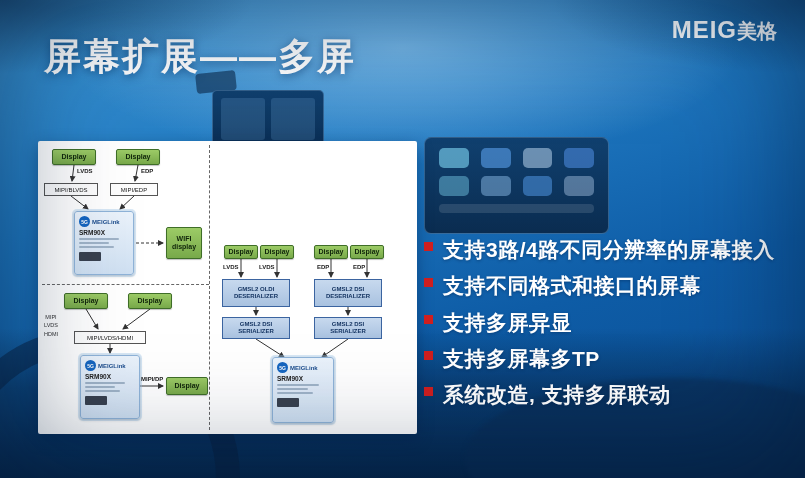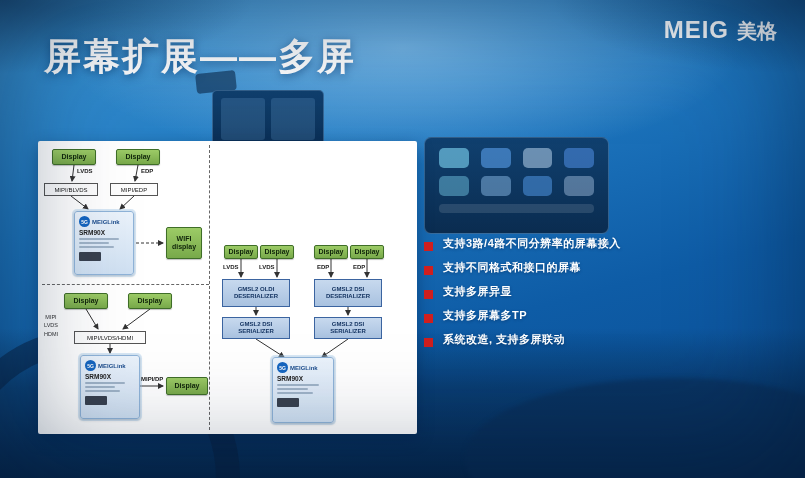--- a/index.html
+++ b/index.html
@@ -32,21 +32,21 @@
   .icon-grid { display:grid; grid-template-columns:repeat(4,1fr); gap:8px 12px; }
   .icon-grid .icon { height:20px; border-radius:5px; }
   .i1{background:rgba(120,205,235,.65);} .i2{background:rgba(90,160,235,.6);}
   .i3{background:rgba(200,225,250,.5);} .i4{background:rgba(70,130,210,.65);}
   .i5{background:rgba(110,190,220,.5);} .i6{background:rgba(150,200,245,.45);}
   .i7{background:rgba(80,150,225,.55);} .i8{background:rgba(190,215,245,.4);}
   .dock { margin-top:8px; height:9px; border-radius:4px; background:rgba(255,255,255,.12); }
   .vignette { position:absolute; inset:0; box-shadow:inset 0 0 120px rgba(3,25,55,.55); pointer-events:none; }
 
   
-  .logo { position:absolute; top:16px; right:28px; color:#fff; display:flex; align-items:baseline; gap:8px; }
+  .logo { position:absolute; top:16px; right:28px; color:#fff; display:flex; align-items:baseline; }
   .logo .en { font-size:24px; font-weight:bold; letter-spacing:1px; }
   .logo .cn { font-size:20px; font-weight:bold;text-align:right; }
   .title { position:absolute; left:44px; top:32px; color:#fff; font-size:37px; font-weight:bold;
            letter-spacing:2px; text-shadow:0 2px 8px rgba(0,40,90,.55); }
 
   
   .panel { position:absolute; left:38px; top:141px; width:379px; height:293px; background:#ffffff;
            border-radius:2px; box-shadow:0 5px 16px rgba(0,30,70,.4); }
   .divider-v { position:absolute; left:171px; top:4px; height:285px; border-left:1px dashed #666; }
   .divider-h { position:absolute; left:4px; top:143px; width:167px; border-top:1px dashed #666; }
@@ -72,21 +72,21 @@
   .bars i { display:block; height:2px; background:#9fb3c8; margin-top:2px; border-radius:1px; }
   .bars i:nth-child(1){width:80%;} .bars i:nth-child(2){width:60%;} .bars i:nth-child(3){width:70%;}
   .chip .foot { margin-top:4px; width:22px; height:9px; background:#39414f; border-radius:1px; }
 
   .wires { position:absolute; inset:0; pointer-events:none; }
 
   
   .bullets { position:absolute; left:424px; top:236px; width:372px; list-style:none; }
   .bullets li { display:flex; align-items:flex-start; gap:10px; margin-bottom:9px; }
   .bullet-sq { flex:0 0 auto; width:9px; height:9px; margin-top:6px; background:#cf1f1f; }
-  .bullet-text { color:#ffffff; font-size:11px; font-weight:bold; line-height:1.3; letter-spacing:.5px;
+  .bullet-text { color:#ffffff; font-size:21px; font-weight:bold; line-height:1.3; letter-spacing:.5px;
                  text-shadow:0 1px 3px rgba(0,30,70,.45);text-align:center; }
 </style>
 </head>
 <body>
 
 <div class="stage">
 
   <div class="bg-sky"></div>
   <div class="bg-roof"></div>
   <div class="bg-mirror"></div>

